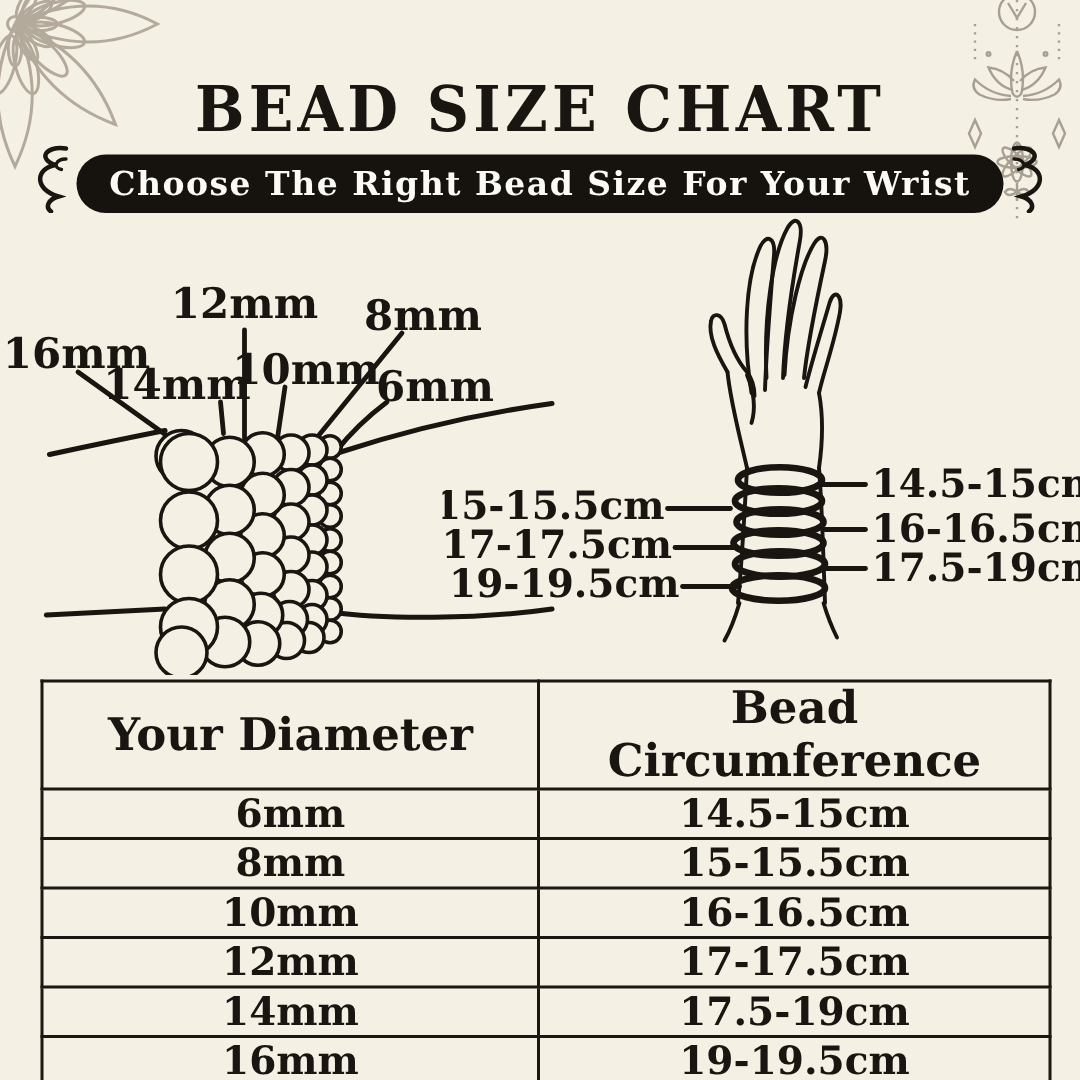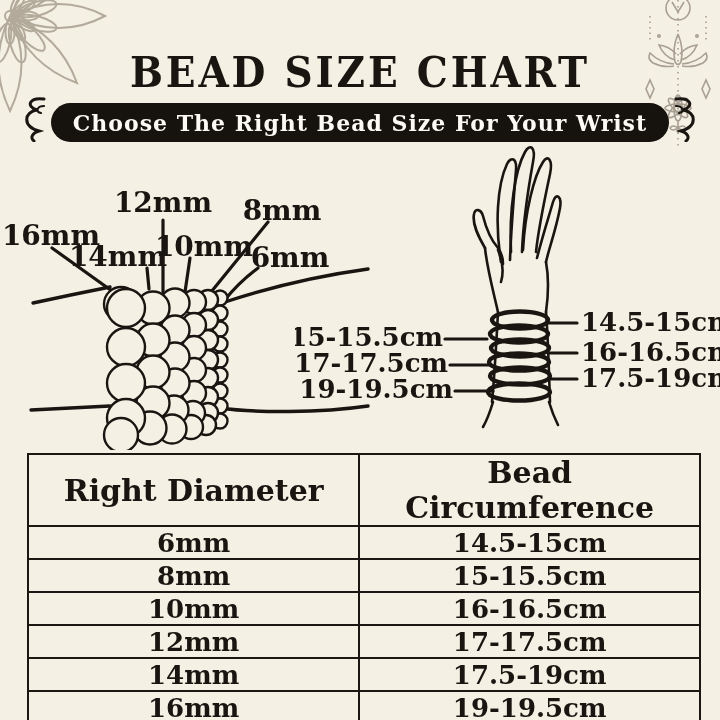--- a/index.html
+++ b/index.html
@@ -238,21 +238,21 @@
     <text class="lbl2" x="286" y="247">17.5-19cm</text>
   </svg>
 
   <table class="size-table">
     <colgroup>
         <col class="col-bead">
         <col>
       </colgroup>
     <thead>
       <tr>
-        <th>Right Diameter</th>
+        <th>Your Diameter</th>
         <th>Bead Circumference</th>
       </tr>
     </thead>
     <tbody>
       <tr>
         <td>6mm</td>
         <td>14.5-15cm</td>
       </tr>
       <tr>
         <td>8mm</td>

